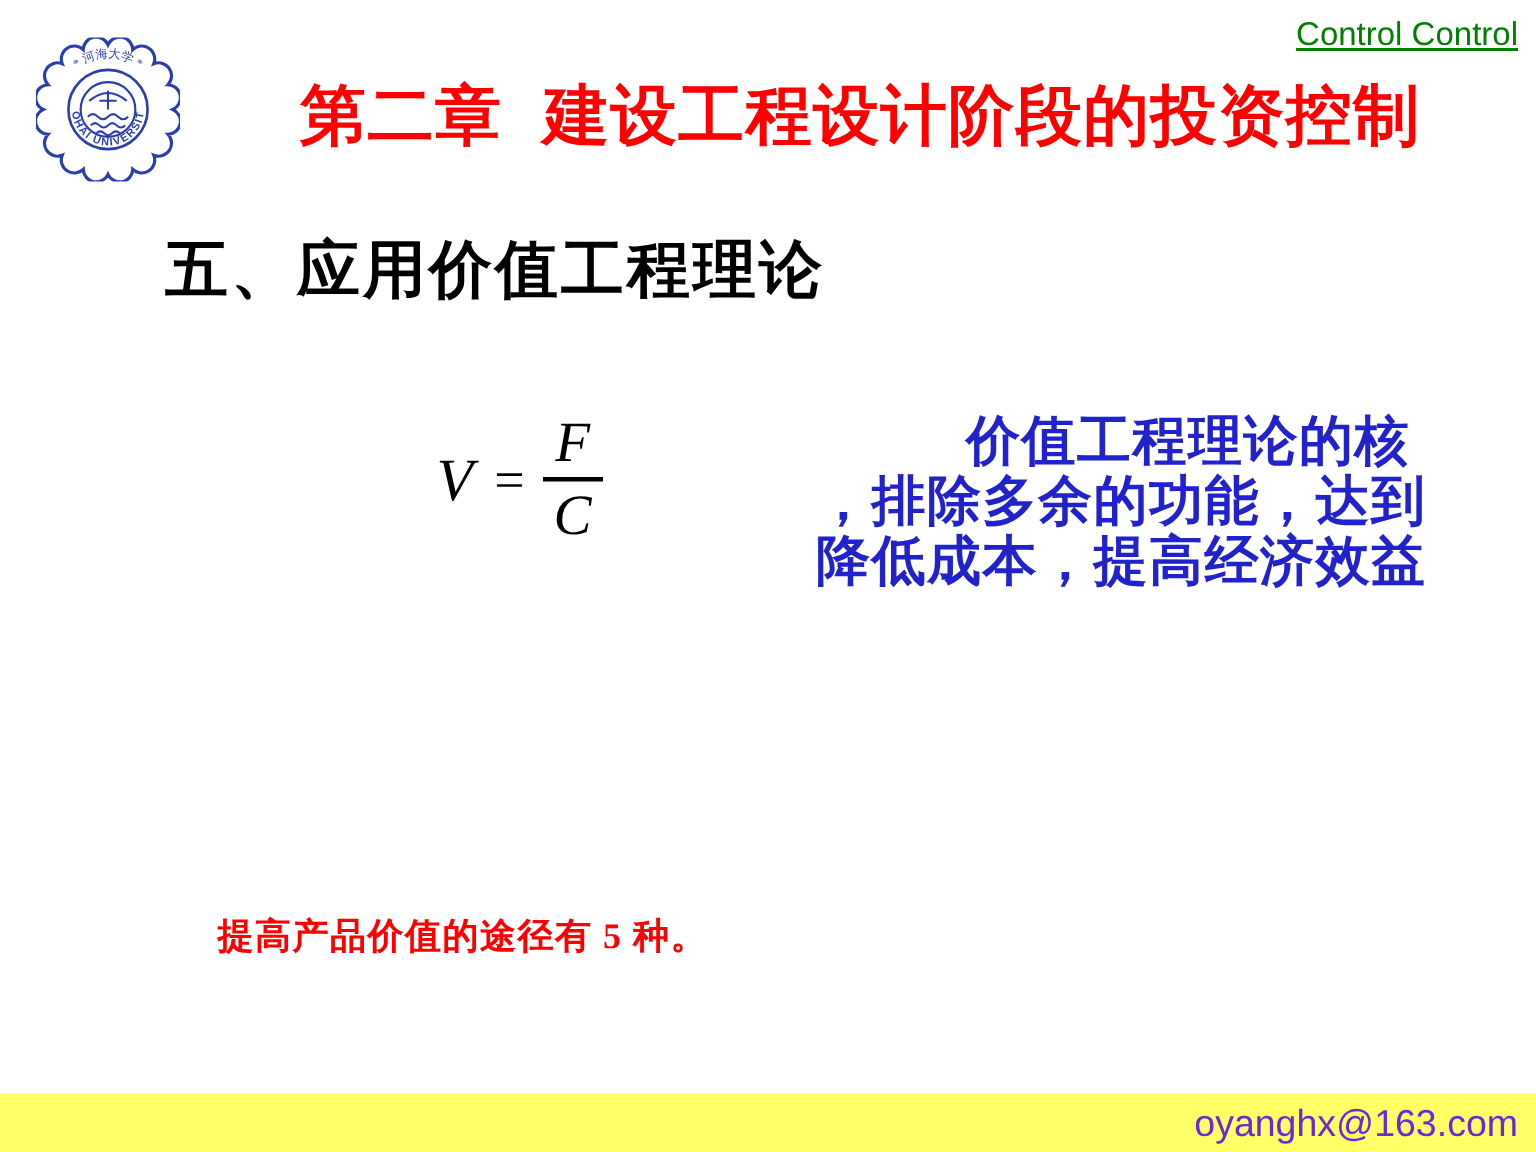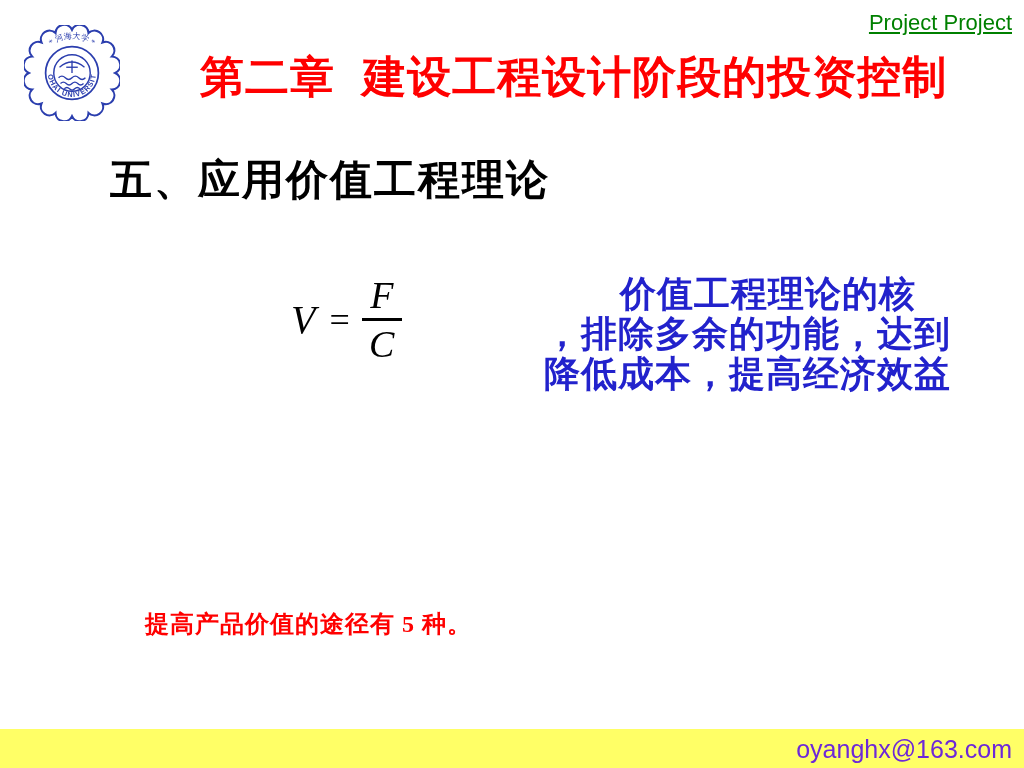--- a/index.html
+++ b/index.html
@@ -115,20 +115,21 @@
     font-size: 36px;
     letter-spacing: 1px;
   }
   .blue-paragraph .pline {
     height: 40px;
     line-height: 40px;
     white-space: nowrap;
   }
   .blue-paragraph .pline.first {
     padding-left: 76px;
+    text-align: center;
   }
 
   
   .red-note {
     position: absolute;
     left: 145px;
     top: 608px;
     font-size: 24px;
     font-weight: bold;
     color: #FF0000;
@@ -155,21 +156,21 @@
     font-size: 25px;
     color: #6d28d9;
     font-family: "Liberation Sans", sans-serif;
   }
 </style>
 </head>
 <body>
 
 <div id="slide">
 
-  <a class="project-link">Project Project</a>
+  <a class="project-link">Control Control</a>
 
   <div class="logo">
     <svg viewBox="0 0 100 100" width="96" height="96">
 
       <path d="M 50 5
                A 9 9 0 0 1 67.2 8.4
                A 9 9 0 0 1 81.8 18.2
                A 9 9 0 0 1 91.6 32.8
                A 9 9 0 0 1 95 50
                A 9 9 0 0 1 91.6 67.2

